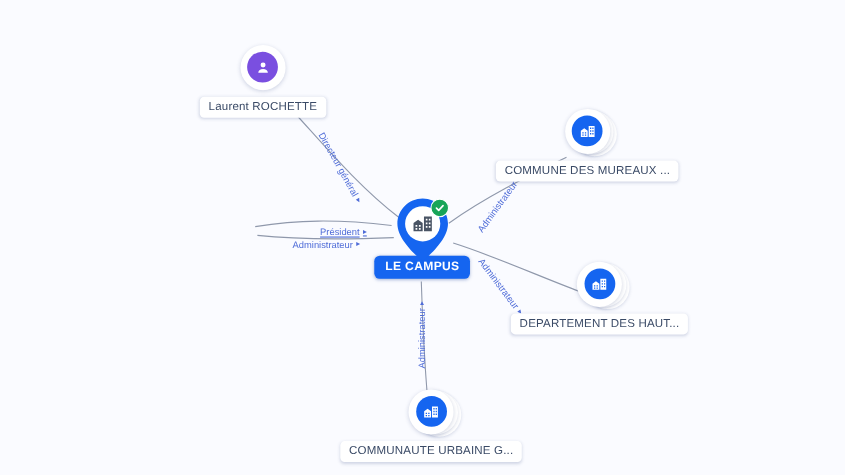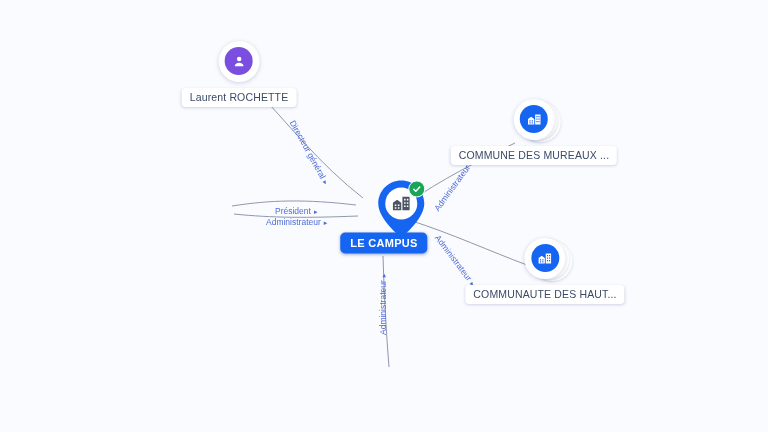--- a/index.html
+++ b/index.html
@@ -87,21 +87,20 @@
     letter-spacing: 0.15px;
     white-space: nowrap;
     padding: 3px 8px 4px 8px;
     border-radius: 4px;
     box-shadow: 0 1px 3px rgba(40,60,120,0.20);
   }
 
   
   #node-le-campus {
     z-index: 6;
-    align-items: flex-end;
   }
   .pin-wrap {
     position: relative;
     width: 52px;
     height: 60px;
   }
   .pin-svg {
     position: absolute;
     left: 0; top: 0;
   }
@@ -164,21 +163,21 @@
     <path d="M 527,265 C 492,252 450,233 412,221" fill="none" stroke="#8f98ab" stroke-width="1"></path>
 
     <path d="M 389,367 C 386,330 384,290 383,256" fill="none" stroke="#8f98ab" stroke-width="1"></path>
   </svg>
 
   <div class="edge-label" style="left:292px; top:116px; transform: rotate(61deg);">
     <span>Directeur général</span>
     <span class="arrow">▸</span>
   </div>
 
-  <div class="edge-label" style="left:275px; top:206px;">
+  <div class="edge-label" style="left:291px; top:206px;text-decoration:underline;">
     <span>Président</span>
     <span class="arrow">▸</span>
   </div>
 
   <div class="edge-label" style="left:266px; top:217px;">
     <span>Administrateur</span>
     <span class="arrow">▸</span>
   </div>
 
   <div class="edge-label" style="left:436px; top:205px; transform: rotate(-54deg);">
@@ -233,23 +232,38 @@
       <div class="stack-card c2"></div>
       <div class="disc">
         <div class="disc-inner org">
           <svg width="15" height="15" viewBox="0 0 24 24" fill="#ffffff">
             <path d="M2 20h10v-9L7 7.4 2 11zM4.2 13.2h1.9v1.9H4.2zm3.7 0h1.9v1.9H7.9zM4.2 16.4h1.9v1.9H4.2zm3.7 0h1.9v1.9H7.9z"></path>
             <path d="M13.4 20H22V4h-8.6zm2-13.6h1.8v1.9h-1.8zm3.3 0h1.8v1.9h-1.8zm-3.3 4h1.8v1.9h-1.8zm3.3 0h1.8v1.9h-1.8zm-3.3 4h1.8v1.9h-1.8zm3.3 0h1.8v1.9h-1.8z"></path>
           </svg>
         </div>
       </div>
     </div>
-    <div class="node-label">COMMUNAUTE DES HAUT...</div>
-  </div>
-
+    <div class="node-label">DEPARTEMENT DES HAUT...</div>
+  </div>
+
+  <div class="node" id="node-communaute" style="left:392px; top:386px;">
+    <div class="node-puck">
+      <div class="stack-card c1"></div>
+      <div class="stack-card c2"></div>
+      <div class="disc">
+        <div class="disc-inner org">
+          <svg width="15" height="15" viewBox="0 0 24 24" fill="#ffffff">
+            <path d="M2 20h10v-9L7 7.4 2 11zM4.2 13.2h1.9v1.9H4.2zm3.7 0h1.9v1.9H7.9zM4.2 16.4h1.9v1.9H4.2zm3.7 0h1.9v1.9H7.9z"></path>
+            <path d="M13.4 20H22V4h-8.6zm2-13.6h1.8v1.9h-1.8zm3.3 0h1.8v1.9h-1.8zm-3.3 4h1.8v1.9h-1.8zm3.3 0h1.8v1.9h-1.8zm-3.3 4h1.8v1.9h-1.8zm3.3 0h1.8v1.9h-1.8z"></path>
+          </svg>
+        </div>
+      </div>
+    </div>
+    <div class="node-label">COMMUNAUTE URBAINE G...</div>
+  </div>
 
   <div class="node" id="node-le-campus" style="left:384px; top:216px;">
     <div class="pin-wrap">
       <svg class="pin-svg" width="52" height="60" viewBox="0 0 52 60">
         <path d="M26 2 C13.3 2 3 12.3 3 25 c0 14 17 29 22 33 0.6 0.5 1.4 0.5 2 0 5-4 22-19 22-33 C49 12.3 38.7 2 26 2 z" fill="#1565f0"></path>
         <circle cx="26" cy="25" r="16" fill="#ffffff"></circle>
       </svg>
       <div style="position:absolute; left:16px; top:15px;">
         <svg width="20" height="20" viewBox="0 0 24 24" fill="#4a5464">
           <path d="M2 20h10v-9L7 7.4 2 11zM4.2 13.2h1.9v1.9H4.2zm3.7 0h1.9v1.9H7.9zM4.2 16.4h1.9v1.9H4.2zm3.7 0h1.9v1.9H7.9z"></path>

